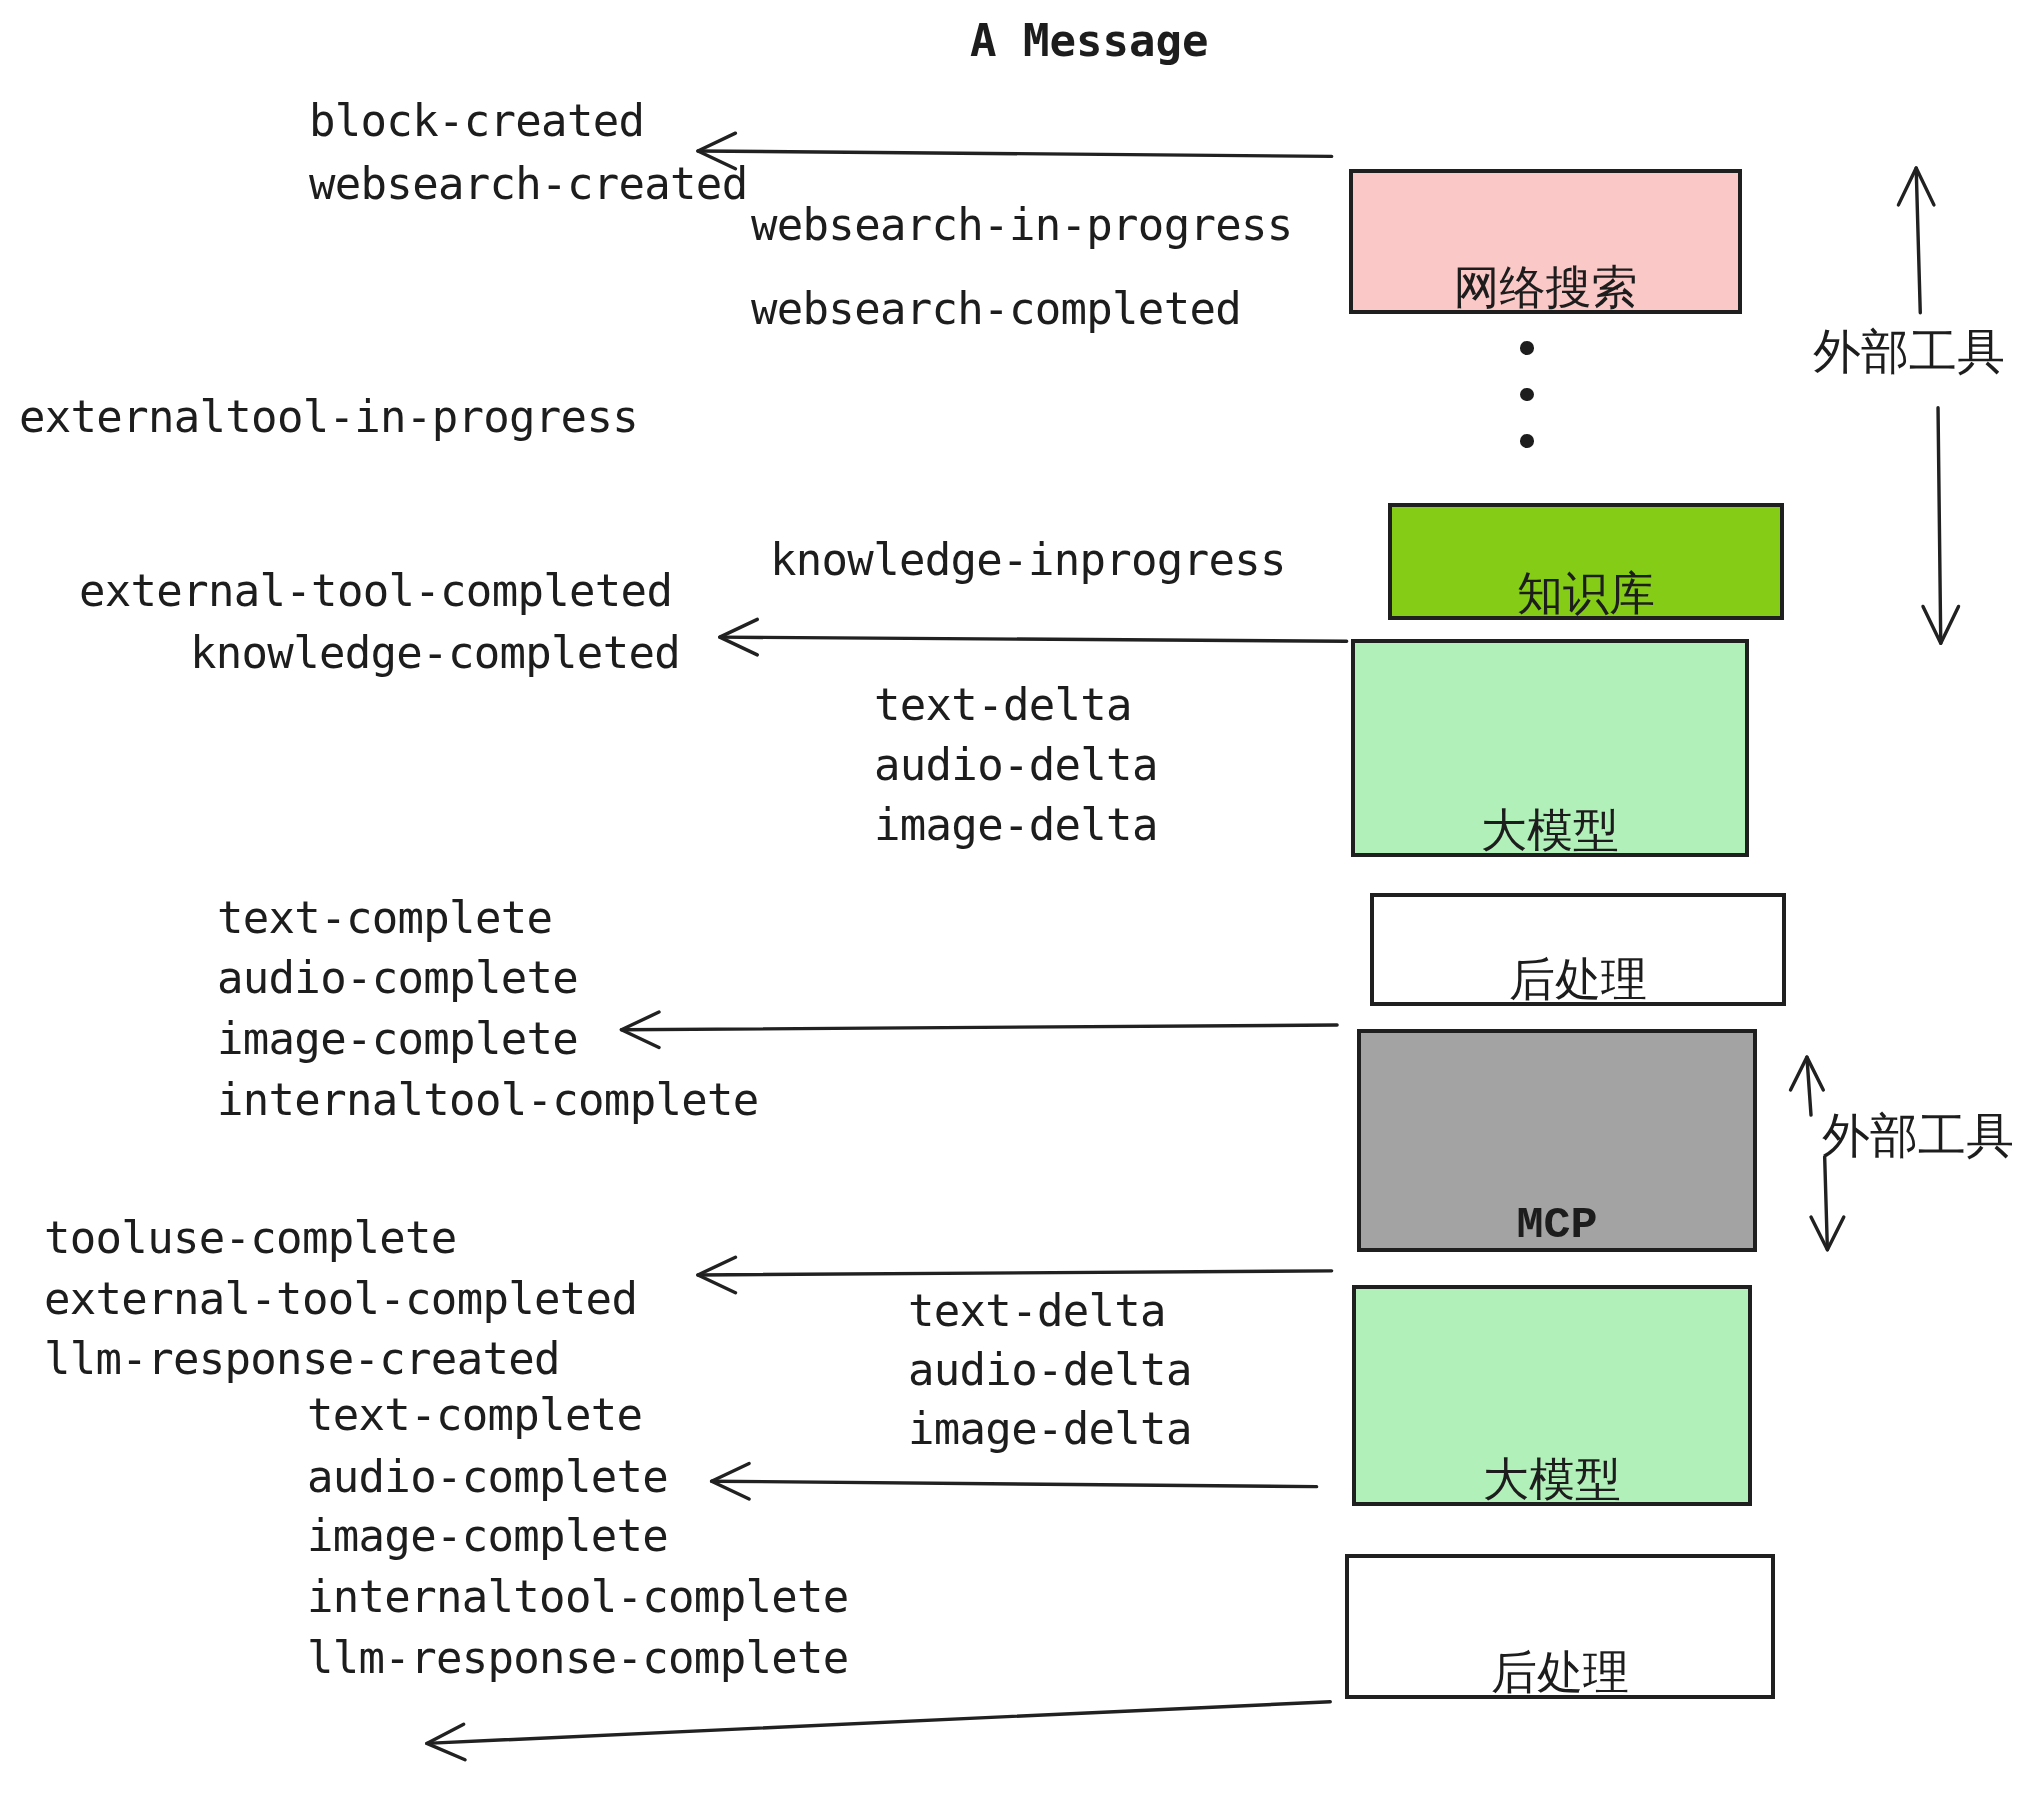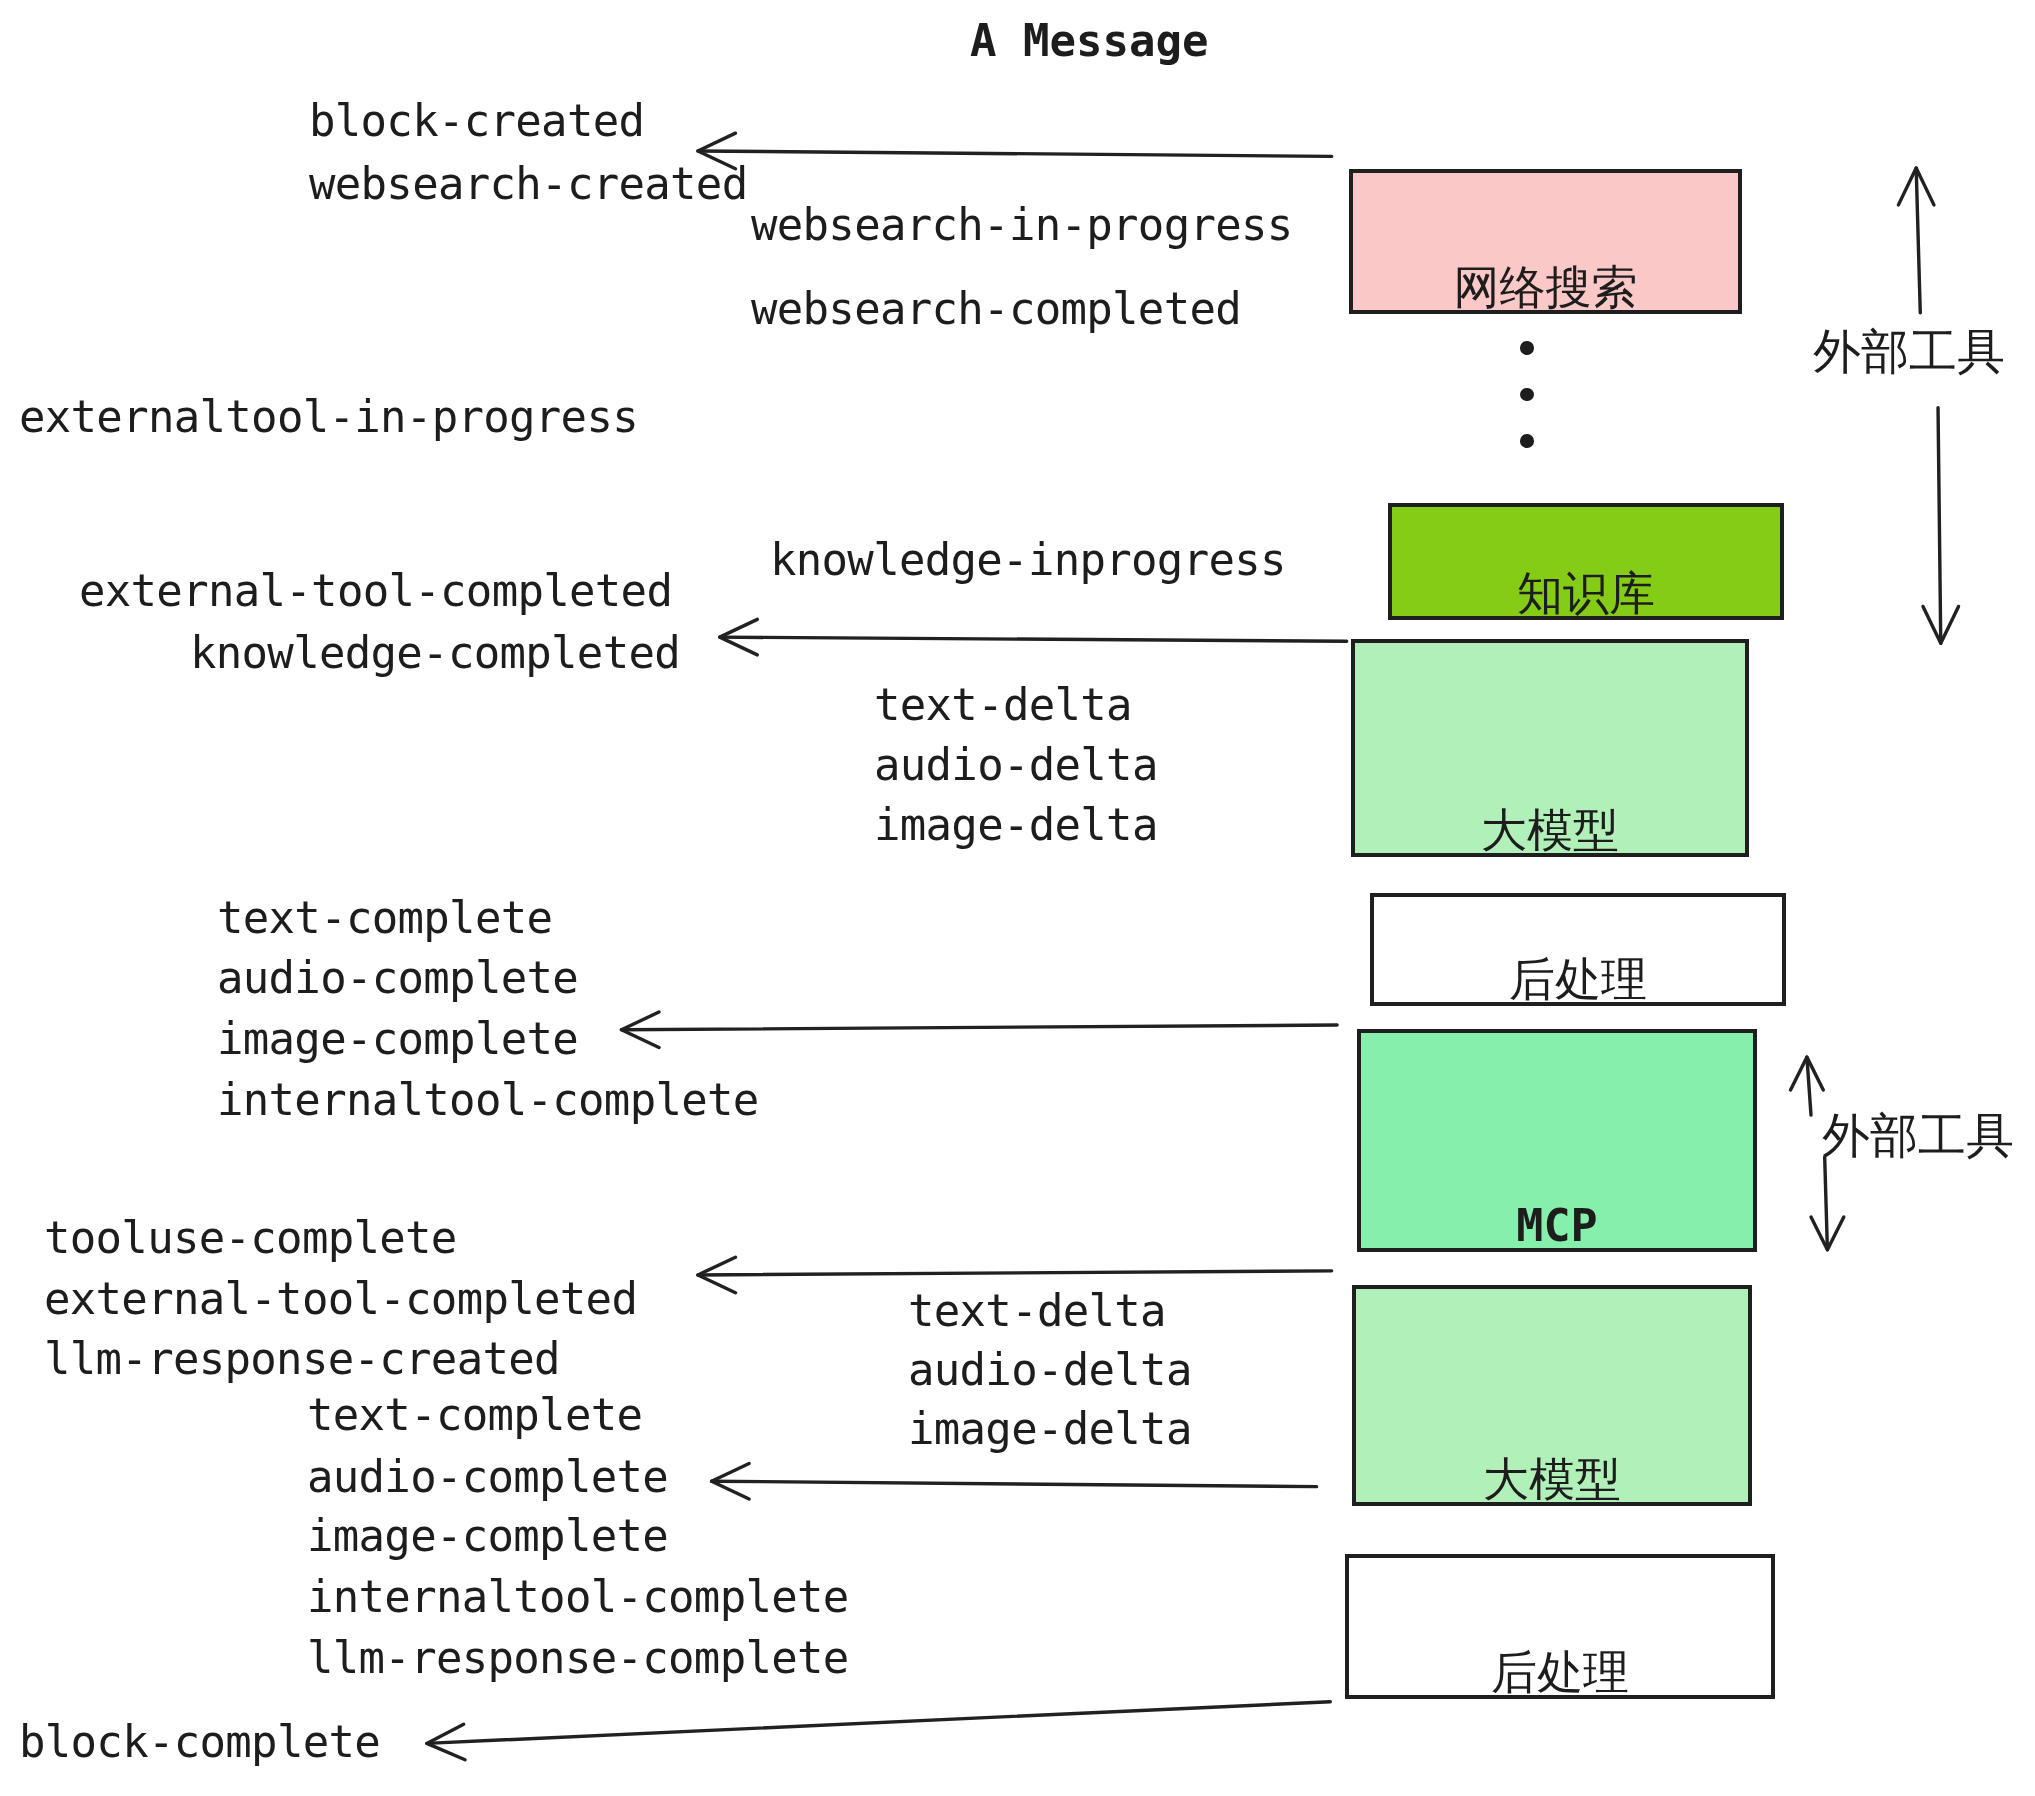--- a/index.html
+++ b/index.html
@@ -89,39 +89,38 @@
   <div class="ev" style="left:44px;   top:1277px;">external-tool-completed</div>
   <div class="ev" style="left:44px;   top:1337px;">llm-response-created</div>
   <div class="ev" style="left:908px; top:1289px;">text-delta</div>
   <div class="ev" style="left:908px; top:1348px;">audio-delta</div>
   <div class="ev" style="left:908px; top:1407px;">image-delta</div>
   <div class="ev" style="left:307px;  top:1393px;">text-complete</div>
   <div class="ev" style="left:307px;  top:1455px;">audio-complete</div>
   <div class="ev" style="left:307px;  top:1514px;">image-complete</div>
   <div class="ev" style="left:307px;  top:1575px;">internaltool-complete</div>
   <div class="ev" style="left:307px;  top:1636px;">llm-response-complete</div>
-  <div class="ev" style="left:19px;   top:1720px;">block-complete</div>
 
   <div class="box" style="left: 1349px; top: 169px; width: 393px; height: 145px; background-color: rgb(250, 200, 198);">
     <span class="cjk">网络搜索</span>
   </div>
 
   <div class="box" style="left: 1388px; top: 503px; width: 396px; height: 117px; background-color: #84cc16;">
     <span class="cjk">知识库</span>
   </div>
 
   <div class="box" style="left: 1351px; top: 639px; width: 398px; height: 218px; background-color: rgb(178, 240, 185);">
     <span class="cjk">大模型</span>
   </div>
 
   <div class="box" style="left: 1370px; top: 893px; width: 416px; height: 113px; background-color: rgb(255, 255, 255);">
     <span class="cjk">后处理</span>
   </div>
 
-  <div class="box" style="left: 1357px; top: 1029px; width: 400px; height: 223px; background-color: #86efac;">
+  <div class="box" style="left: 1357px; top: 1029px; width: 400px; height: 223px; background-color: #a3a3a3; font-family: Liberation Mono, monospace;">
     <span class="mono">MCP</span>
   </div>
 
   <div class="box" style="left: 1352px; top: 1285px; width: 400px; height: 221px; background-color: rgb(178, 240, 185);">
     <span class="cjk">大模型</span>
   </div>
 
   <div class="box" style="left: 1345px; top: 1554px; width: 430px; height: 145px; background-color: rgb(255, 255, 255);">
     <span class="cjk">后处理</span>
   </div>

